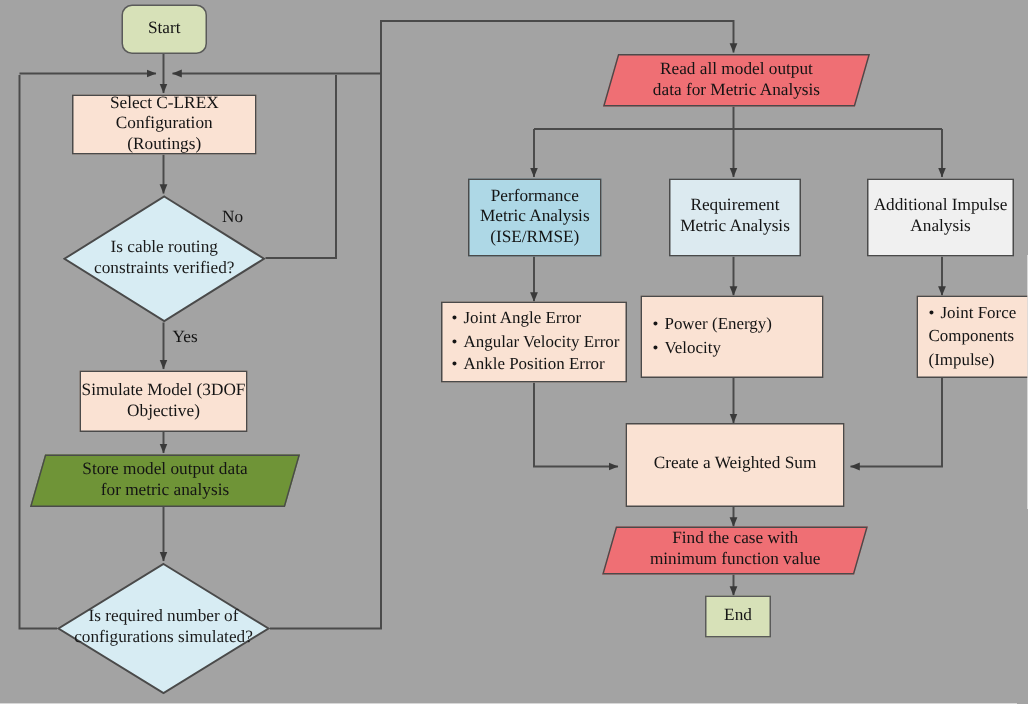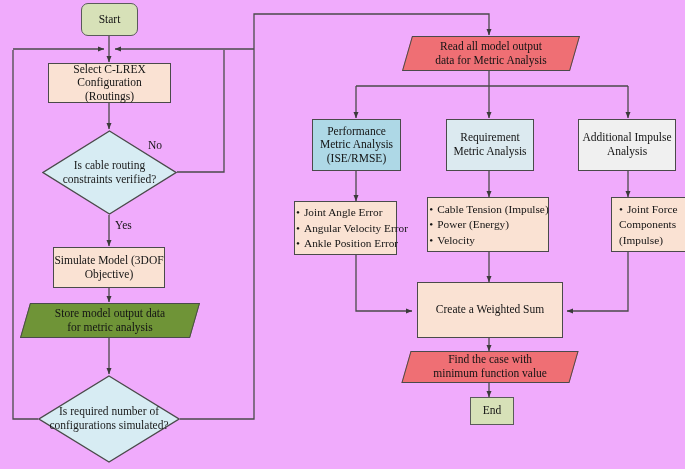--- a/index.html
+++ b/index.html
@@ -1,19 +1,19 @@
 <!DOCTYPE html>
 <html><head>
 <meta charset="utf-8">
 <style>
   html,body{margin:0;padding:0;background:#ffffff;}
   #canvas{
     position:relative;
     width:685px;height:469px;
-    background:#f0abfc;
+    background:#a3a3a3;
     font-family:"Liberation Serif","DejaVu Serif",serif;
     color:#1a1a1a;
     overflow:hidden;
   }
   #edges{position:absolute;left:0;top:0;width:685px;height:469px;}
   .node{
     position:absolute;
     box-sizing:border-box;
     display:flex;
     align-items:center;
@@ -200,31 +200,30 @@
     </div>
   </div>
 
   <div class="node rect" style="left:578px;top:119px;width:98px;height:52px;background:#f0f0f0;">
     <div>
       <div>Additional Impulse</div>
       <div>Analysis</div>
     </div>
   </div>
 
-  <div class="node rect" style="left:294px;top:201px;width:103px;height:54px;background:#fae2d3;">
+  <div class="node rect" style="left:294px;top:201px;width:124px;height:54px;background:#fae2d3;">
     <div class="bullets" style="width:100%;">
       <div class="li">Joint Angle Error</div>
       <div class="li">Angular Velocity Error</div>
       <div class="li">Ankle Position Error</div>
     </div>
   </div>
 
   <div class="node rect" style="left:427px;top:197px;width:122px;height:55px;background:#fae2d3;">
     <div class="bullets" style="width:100%;">
-      <div class="li"><span>Cable Tension (</span><b>Impulse</b><span>)</span></div>
       <div class="li"><span>Power (</span><b>Energy</b><span>)</span></div>
       <div class="li"><span>Velocity</span></div>
     </div>
   </div>
 
   <div class="node rect" style="left:567px;top:197px;width:117px;height:55px;background:#fae2d3;margin-left:44px;">
     <div class="bullets wrap" style="width:100%;">
       <div class="li"><span>Joint Force Components </span><b>(Impulse)</b></div>
     </div>
   </div>

